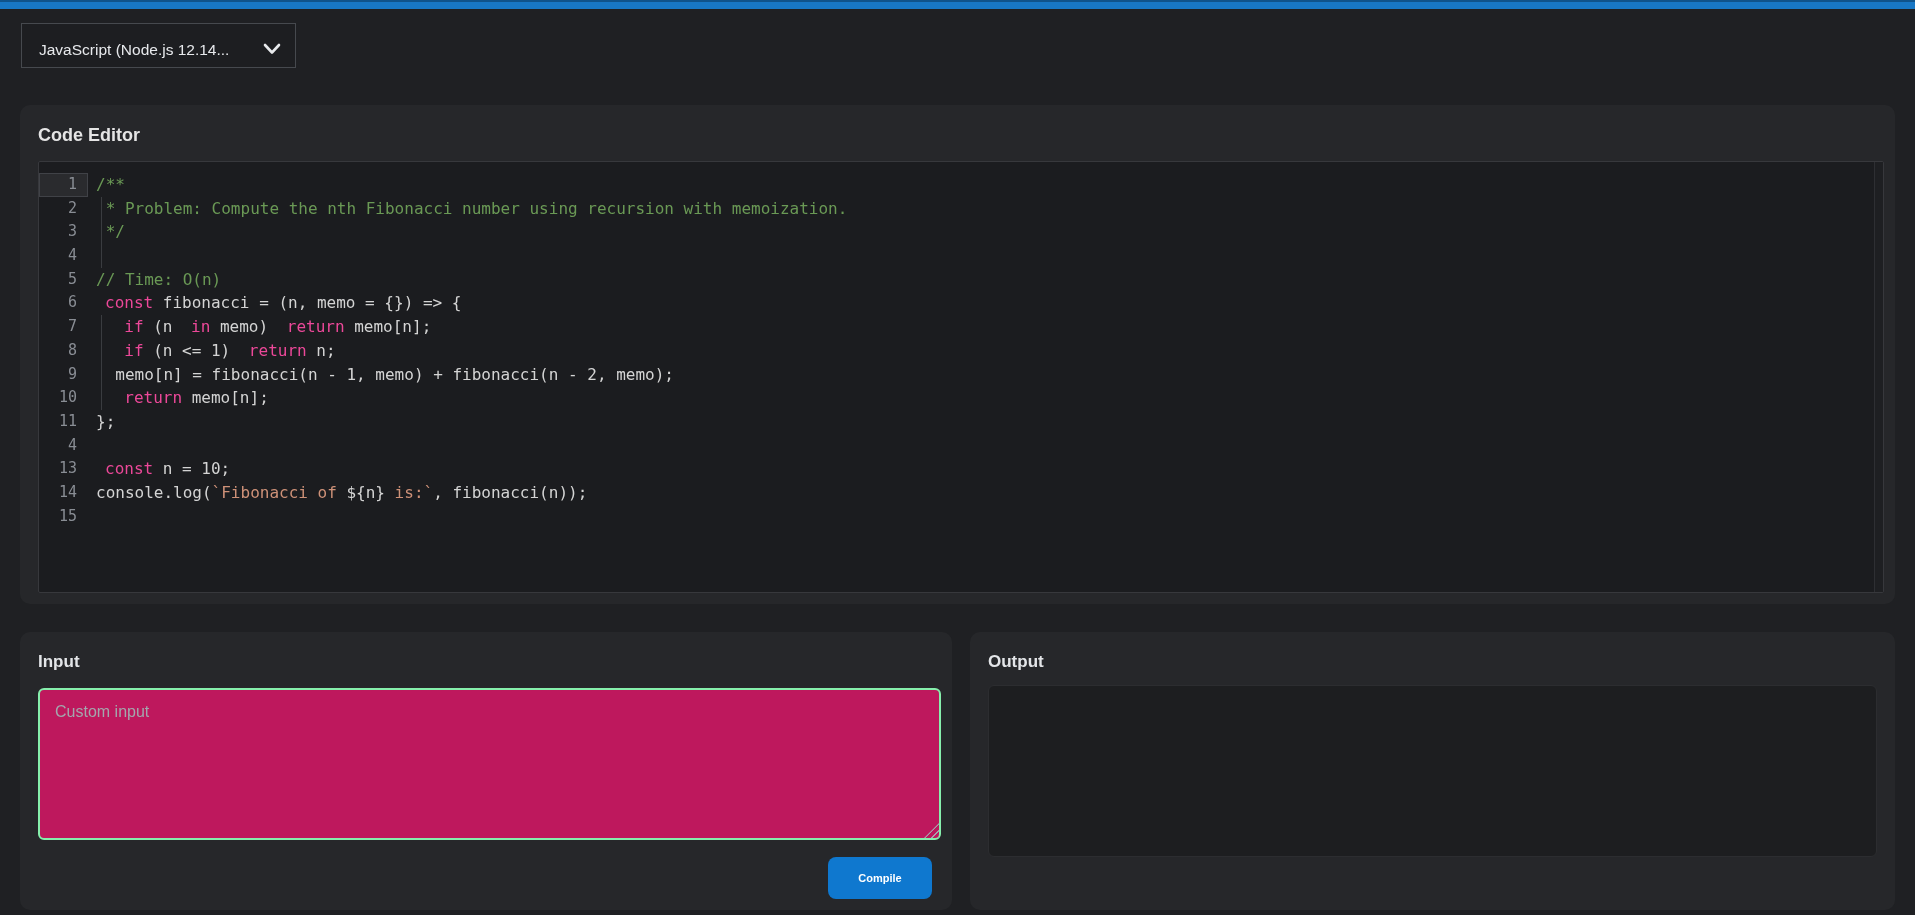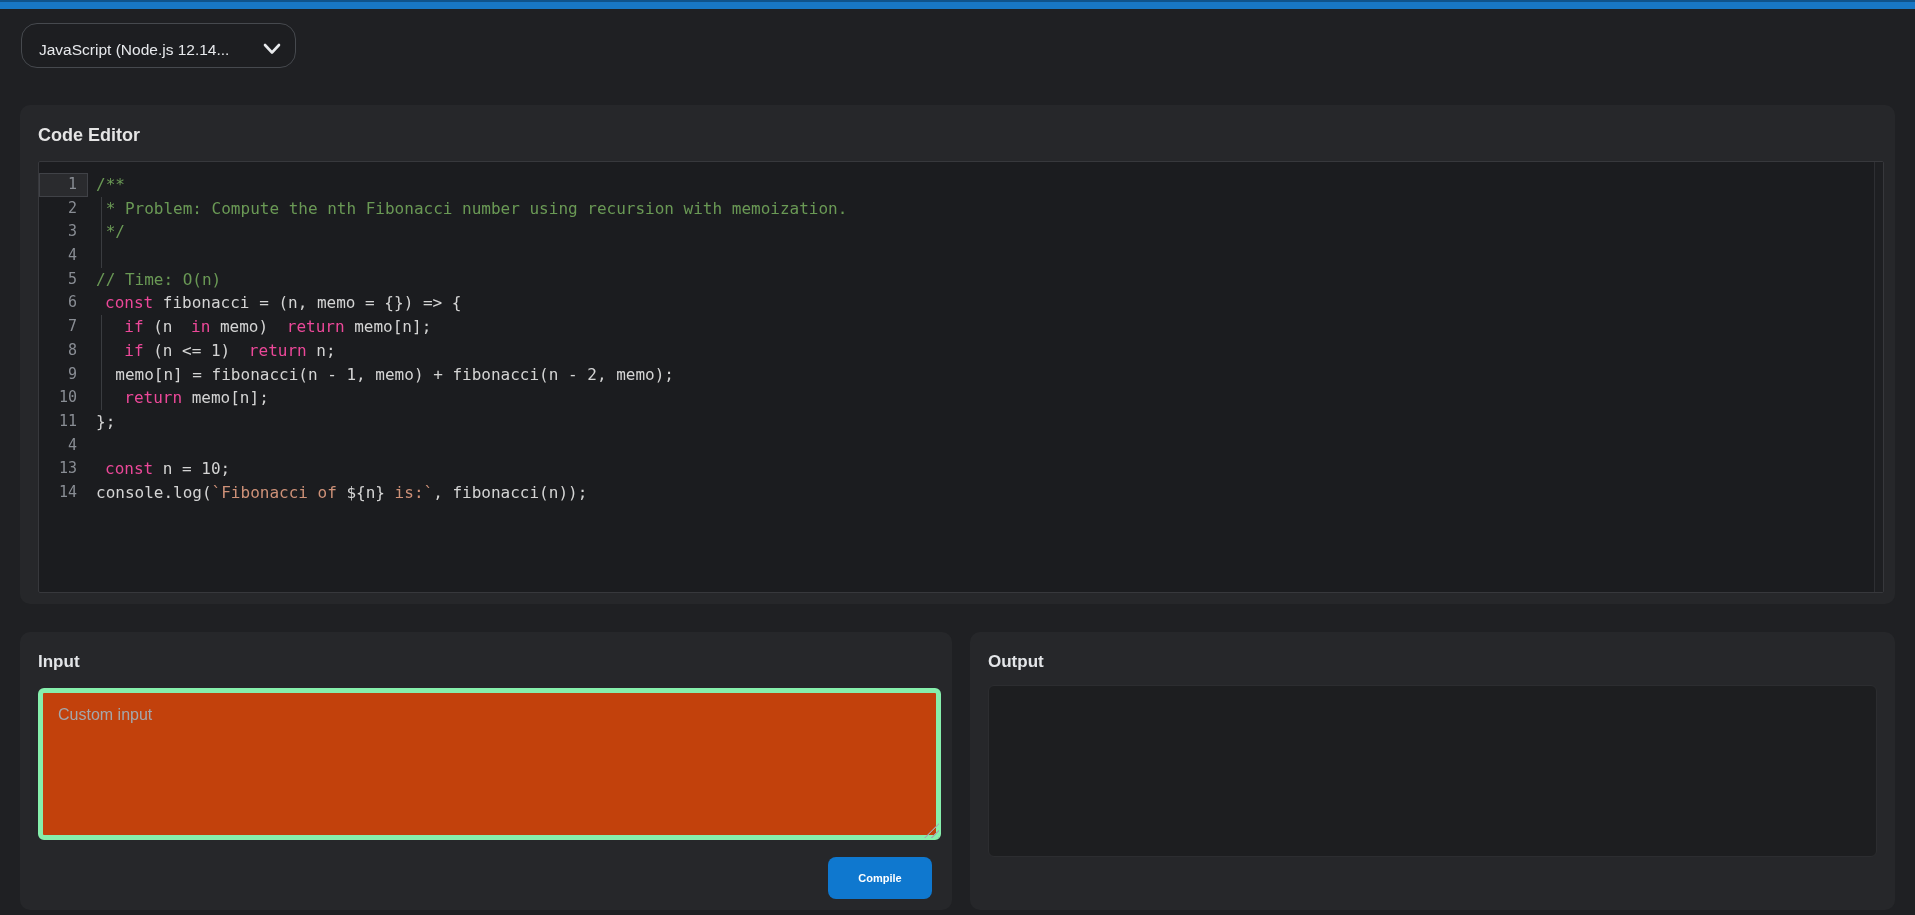--- a/index.html
+++ b/index.html
@@ -7,21 +7,21 @@
     width:1915px;height:915px;overflow:hidden;position:relative;
     background:#1f2023;
     font-family:"Liberation Sans",sans-serif;
     -webkit-font-smoothing:antialiased;
   }
   
   .topbar{position:absolute;left:0;top:0;width:1915px;height:9px;
     background:#1877c5;border-top:2px solid #10538b;box-sizing:border-box;}
   
   .lang-select{position:absolute;left:21px;top:23px;width:275px;height:45px;
-    background:#1d1e21;border:1px solid #46494e;border-radius:16px;
+    background:#1d1e21;border:1px solid #46494e;border-radius:0;
     box-sizing:border-box;display:flex;align-items:center;
     padding:8px 14px 0 17px;cursor:pointer;}
   .lang-select .lbl{flex:1;font-size:15.5px;color:#e7e9ec;white-space:nowrap;overflow:hidden;}
   .lang-select svg{flex:none;margin-left:8px;}
   
   .card{position:absolute;background:#26272a;border-radius:10px;box-sizing:border-box;}
   .card h2{margin:0;padding:20px 18px 0 18px;font-size:18px;font-weight:bold;color:#e5e5e5;}
   
   .card.editor{left:20px;top:105px;width:1875px;height:499px;}
   .edbox{position:absolute;left:18px;top:56px;width:1846px;height:432px;
@@ -39,21 +39,21 @@
   .tok-cm{color:#6a9955;}
   .tok-st{color:#ce9178;}
   .sbtrack{position:absolute;right:0;top:0;bottom:0;width:8px;
     background:#1e1f22;border-left:1px solid #2e2f33;}
   
   .card.input{left:20px;top:632px;width:932px;height:278px;}
   .card.output{left:970px;top:632px;width:925px;height:278px;}
   .card h3{margin:0;padding:20px 18px 0 18px;font-size:17px;font-weight:bold;color:#e3e5e8;}
   .ta-wrap{position:absolute;left:18px;top:56px;width:903px;height:152px;}
   .ta-wrap textarea{width:100%;height:100%;box-sizing:border-box;resize:none;
-    background:#c2410c;border:5px solid #86efac;border-radius:6px;
+    background:#be185d;border:2px solid #86efac;border-radius:6px;
     padding:13px 15px;font-family:"Liberation Sans",sans-serif;font-size:16px;
     color:#d7d9dc;outline:none;}
   .ta-wrap textarea::placeholder{color:#a3a7ad;opacity:1;}
   .resize-handle{position:absolute;right:2px;bottom:2px;width:15px;height:15px;
     clip-path:polygon(100% 0,100% 100%,0 100%);
     background:repeating-linear-gradient(135deg,
       rgba(165,169,175,.95) 0 1.5px, transparent 1.5px 5px);
     cursor:nwse-resize;}
   .outbox{position:absolute;left:18px;top:53px;width:889px;height:172px;
     background:#1d1e20;border:1px solid #2c2d30;border-radius:6px;box-sizing:border-box;}
@@ -87,20 +87,21 @@
         <div class="crow"><div class="gut">5</div><div class="ccode"><span class="tok-cm">// Time: O(n)</span></div></div>
         <div class="crow"><div class="gut">6</div><div class="ccode"><span class="tok-kw">const</span><span> fibonacci = (n, memo = {}) =&gt; {</span></div></div>
         <div class="crow"><div class="gut">7</div><div class="ccode"><span class="iguide"></span><span>  </span><span class="tok-kw">if</span><span> (n </span><span class="tok-kw">in</span><span> memo) </span><span class="tok-kw">return</span><span> memo[n];</span></div></div>
         <div class="crow"><div class="gut">8</div><div class="ccode"><span class="iguide"></span><span>  </span><span class="tok-kw">if</span><span> (n &lt;= 1) </span><span class="tok-kw">return</span><span> n;</span></div></div>
         <div class="crow"><div class="gut">9</div><div class="ccode"><span class="iguide"></span><span>  memo[n] = fibonacci(n - 1, memo) + fibonacci(n - 2, memo);</span></div></div>
         <div class="crow"><div class="gut">10</div><div class="ccode"><span class="iguide"></span><span>  </span><span class="tok-kw">return</span><span> memo[n];</span></div></div>
         <div class="crow"><div class="gut">11</div><div class="ccode"><span>};</span></div></div>
         <div class="crow"><div class="gut">4</div><div class="ccode"></div></div>
         <div class="crow"><div class="gut">13</div><div class="ccode"><span class="tok-kw">const</span><span> n = 10;</span></div></div>
         <div class="crow"><div class="gut">14</div><div class="ccode"><span>console.log(</span><span class="tok-st">`Fibonacci of </span><span>${n}</span><span class="tok-st"> is:`</span><span>, fibonacci(n));</span></div></div>
+        <div class="crow"><div class="gut">15</div><div class="ccode"></div></div>
       </div>
     <div class="sbtrack"></div>
   </div>
 </div>
 
 <div class="card input">
   <h3>Input</h3>
   <div class="ta-wrap">
     <textarea placeholder="Custom input" style=""></textarea>
     <div class="resize-handle"></div>

